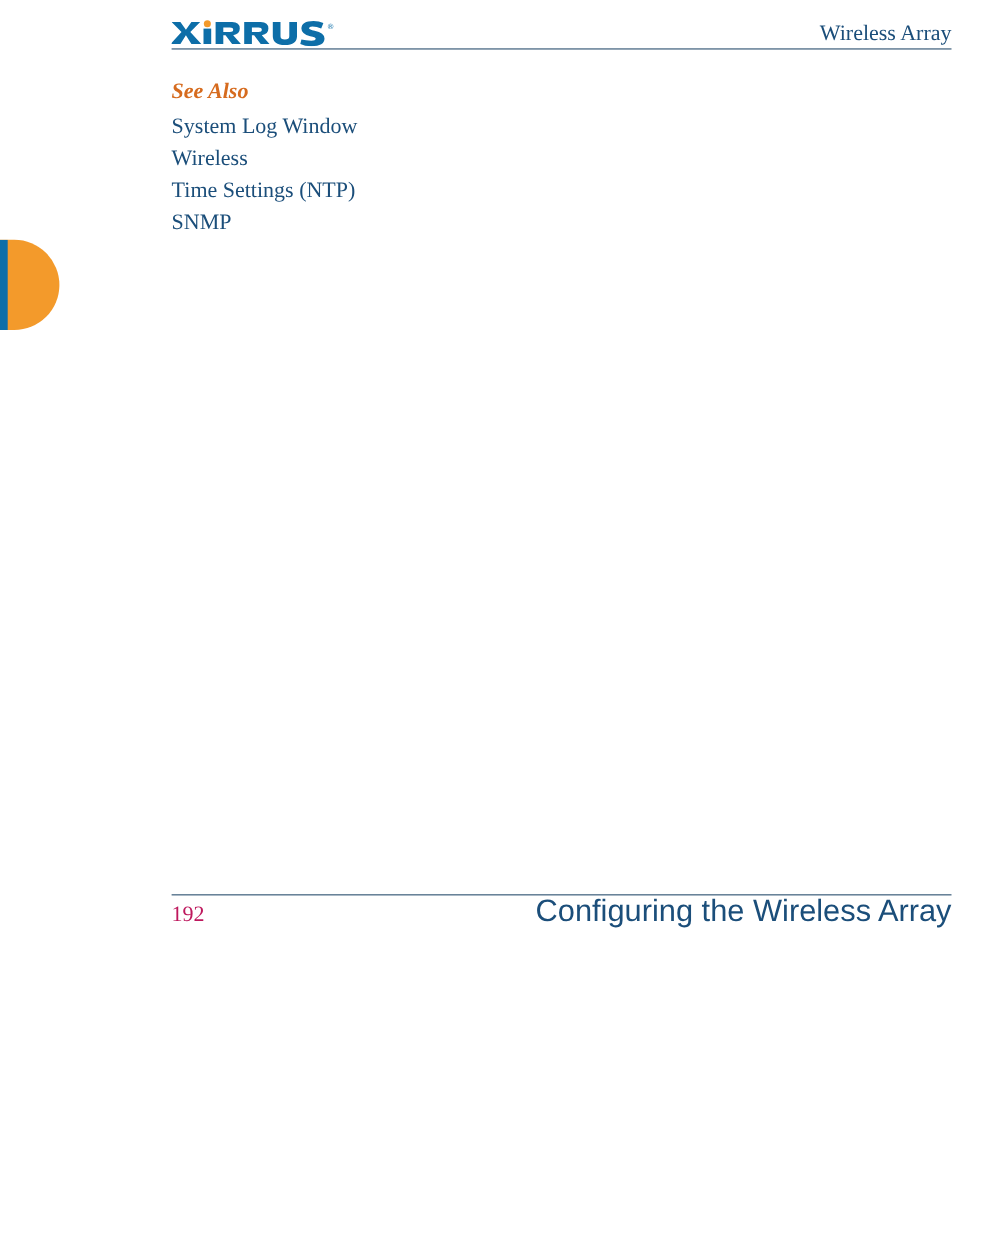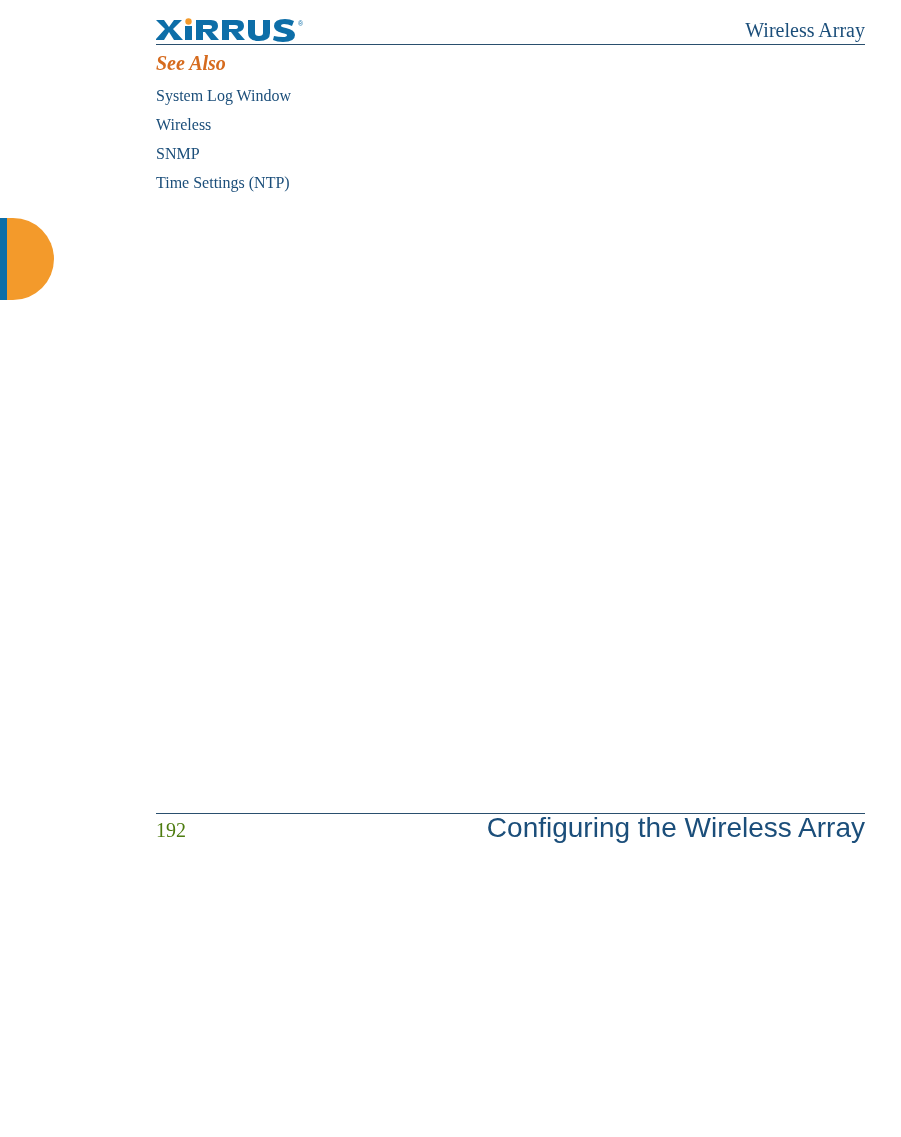--- a/index.html
+++ b/index.html
@@ -60,40 +60,40 @@
       position: absolute;
       left: 0; top: 0;
       width: 50%;
       height: 100%;
       background: #0d6ea8;
       border-radius: 46px 0 0 46px;
     }
 
     .content {
       position: absolute;
-      top: 52px;
+      top: 72px;
       left: 156px;
       right: 36px;
     }
 
     .see-also-heading {
       color: #d66b1e;
       font-style: italic;
       font-weight: bold;
       font-size: 20px;
       font-family: Georgia, serif;
       margin-bottom: 6px;
     }
 
     .see-also-list {
       list-style: none;
     }
     .see-also-list li {
       color: #1b4e7a;
-      font-size: 16px;
+      font-size: 20px;
       line-height: 29px;
       font-family: Georgia, serif;
     }
     .see-also-list li a {
       color: #1b4e7a;
       text-decoration: none;
     }
 
     .footer-rule {
       position: absolute;
@@ -107,21 +107,21 @@
       position: absolute;
       left: 156px;
       right: 36px;
       bottom: 14px;
       display: flex;
       justify-content: space-between;
       align-items: baseline;
     }
 
     .page-number {
-      color: #4d7c0f;
+      color: #be185d;
       font-size: 20px;
     }
 
     .footer-title {
       color: #1b4e7a;
       font-family: Arial, Helvetica, sans-serif;
       font-size: 28px;
     }
   </style>
 </head>
@@ -156,22 +156,22 @@
 
   <div class="header-rule"></div>
 
   <div class="thumb-tab"></div>
 
   <div class="content">
     <div class="see-also-heading">See Also</div>
     <ul class="see-also-list">
       <li><a href="#">System Log Window</a></li>
       <li><a href="#">Wireless</a></li>
+      <li><a href="#">Time Settings (NTP)</a></li>
       <li><a href="#">SNMP</a></li>
-      <li><a href="#">Time Settings (NTP)</a></li>
     </ul>
   </div>
 
   <div class="footer-rule"></div>
 
   <div class="footer">
     <div class="page-number">192</div>
     <div class="footer-title">Configuring the Wireless Array</div>
   </div>
 </div>

